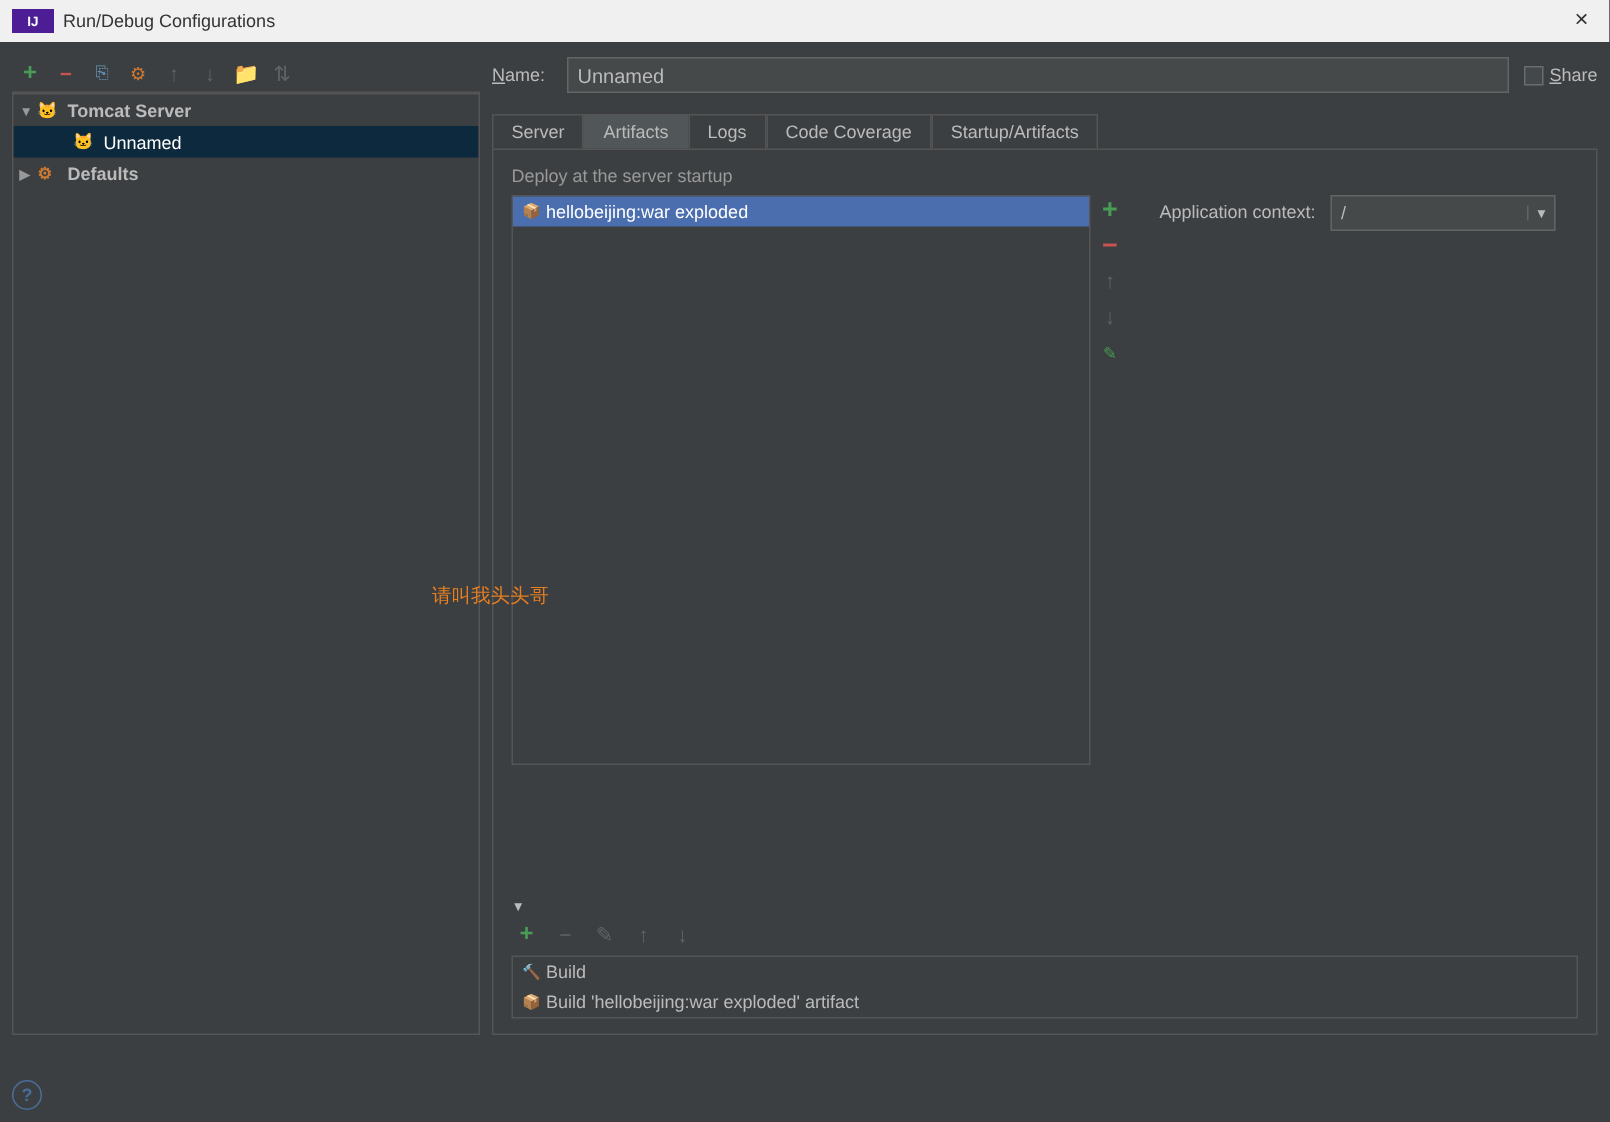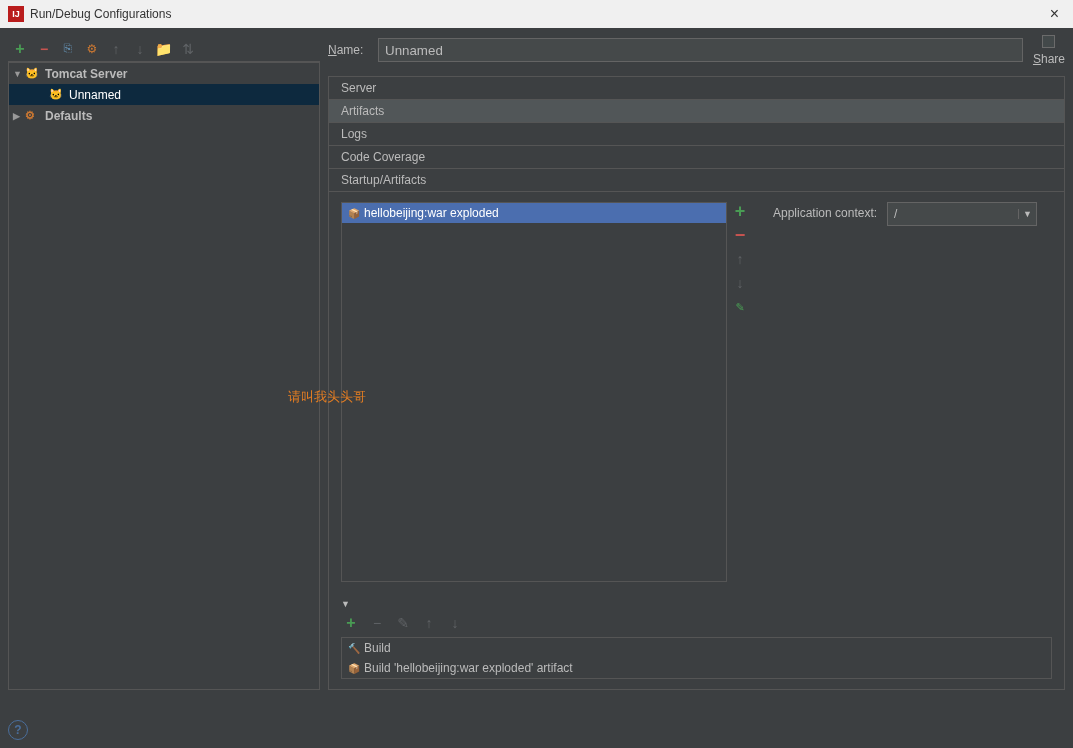--- a/index.html
+++ b/index.html
@@ -1,19 +1,19 @@
 <!DOCTYPE html>
 <html><head>
 <meta charset="utf-8">
 <style>
 * { box-sizing: border-box; margin: 0; padding: 0; font-family: "Segoe UI", Arial, sans-serif; }
 body { background: #3c3f41; color: #bbbbbb; width: 1073px; height: 748px; overflow: hidden; font-size: 12px; }
 
 .title-bar { height: 28px; background: #f0f0f0; display: flex; align-items: center; padding: 0 8px; color: #333; font-size: 12px; }
-.title-bar .icon { width: 16px; height: 16px; background: #b91c1c; color: #fff; display: inline-flex; align-items: center; justify-content: center; font-size: 9px; font-weight: bold; margin-right: 6px; }
+.title-bar .icon { width: 28px; height: 16px; background: #4c1d95; color: #fff; display: inline-flex; align-items: center; justify-content: center; font-size: 9px; font-weight: bold; margin-right: 6px; }
 .title-bar .close { margin-left: auto; font-size: 16px; color: #333; cursor: pointer; padding: 0 6px; }
 
 .main { display: flex; height: 670px; padding: 8px; gap: 8px; }
 
 .left-panel { width: 312px; display: flex; flex-direction: column; }
 .left-toolbar { height: 26px; display: flex; align-items: center; gap: 8px; padding: 0 4px; border-bottom: 1px solid #555; }
 .tb-icon { width: 16px; height: 16px; display: inline-flex; align-items: center; justify-content: center; font-size: 14px; cursor: pointer; }
 .add-icon { color: #499c54; font-weight: bold; font-size: 16px; }
 .minus-icon { color: #c75450; font-weight: bold; }
 .copy-icon { color: #6897bb; font-size: 11px; }
@@ -28,25 +28,25 @@
 .tree-arrow { width: 12px; color: #999; font-size: 9px; display: inline-block; }
 .tree-icon { width: 16px; margin-right: 4px; font-size: 11px; }
 .tomcat-icon { color: #d4a017; }
 .defaults-icon { color: #cc7832; }
 
 .right-panel { flex: 1; display: flex; flex-direction: column; }
 .name-row { display: flex; align-items: center; height: 28px; gap: 10px; }
 .name-label { width: 40px; }
 .underline { text-decoration: underline; }
 .name-input { flex: 1; background: #45494a; border: 1px solid #646464; color: #bbb; height: 24px; padding: 0 6px; }
-.share-check { display: flex; align-items: center; gap: 4px; flex-direction: column; }
+.share-check { display: flex; align-items: center; gap: 4px; }
 .checkbox { width: 13px; height: 13px; border: 1px solid #6b6b6b; background: #43494a; display: inline-flex; align-items: center; justify-content: center; }
 .checkbox.checked::after { content: "✓"; color: #bbb; font-size: 10px; }
 
-.tabs { display: flex; margin-top: 12px; flex-direction: column; }
+.tabs { display: flex; margin-top: 12px; }
 .tab { padding: 4px 12px; border: 1px solid #555; border-bottom: none; cursor: pointer; background: #3c3f41; }
 .tab.active { background: #515658; }
 .content { border: 1px solid #555; flex: 1; padding: 10px 12px; display: flex; flex-direction: column; }
 
 .deploy-section { flex: 1; display: flex; flex-direction: column; }
 .deploy-label { margin-bottom: 6px; color: #999; }
 .deploy-row { display: flex; gap: 20px; flex: 1; }
 .artifact-area { display: flex; flex: 0 0 410px; }
 .artifact-list { width: 386px; height: 380px; border: 1px solid #555; background: #3c3f41; }
 .artifact-item { height: 20px; background: #4b6eaf; color: #fff; display: flex; align-items: center; padding: 0 6px; }
@@ -134,20 +134,21 @@
     <div class="tabs">
       <div class="tab">Server</div>
       <div class="tab active">Artifacts</div>
       <div class="tab">Logs</div>
       <div class="tab">Code Coverage</div>
       <div class="tab">Startup/Artifacts</div>
     </div>
 
     <div class="content">
       <div class="deploy-section">
+        <div class="deploy-label">Deploy at the server startup</div>
         <div class="deploy-row">
           <div class="artifact-area">
             <div class="artifact-list">
               <div class="artifact-item">
                 <span class="artifact-icon">📦</span>
                 <span>hellobeijing:war exploded</span>
               </div>
             </div>
             <div class="artifact-toolbar">
               <span class="at-btn at-add">+</span>

